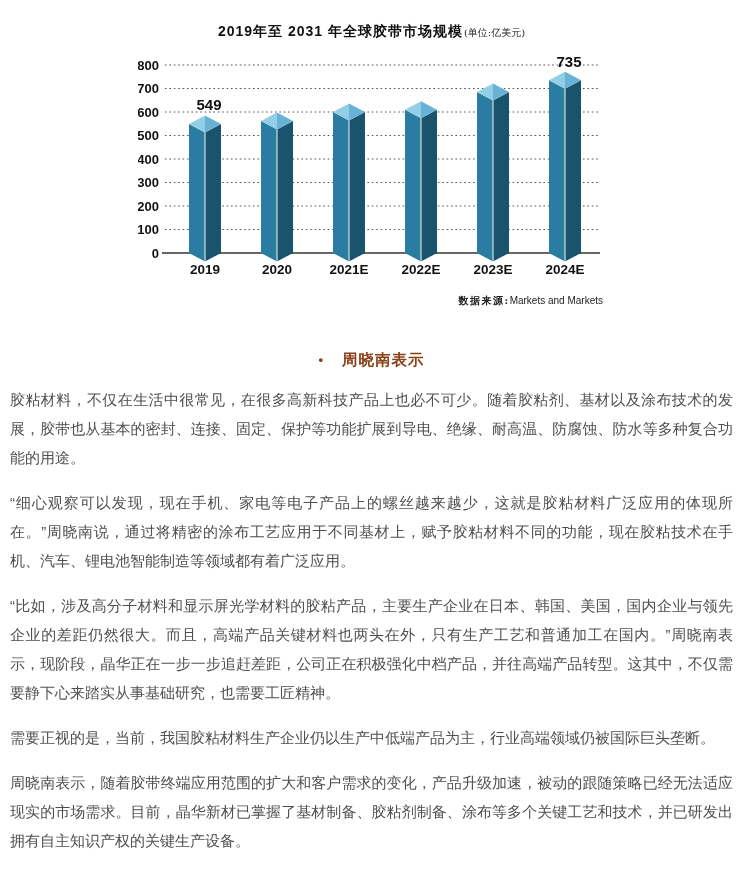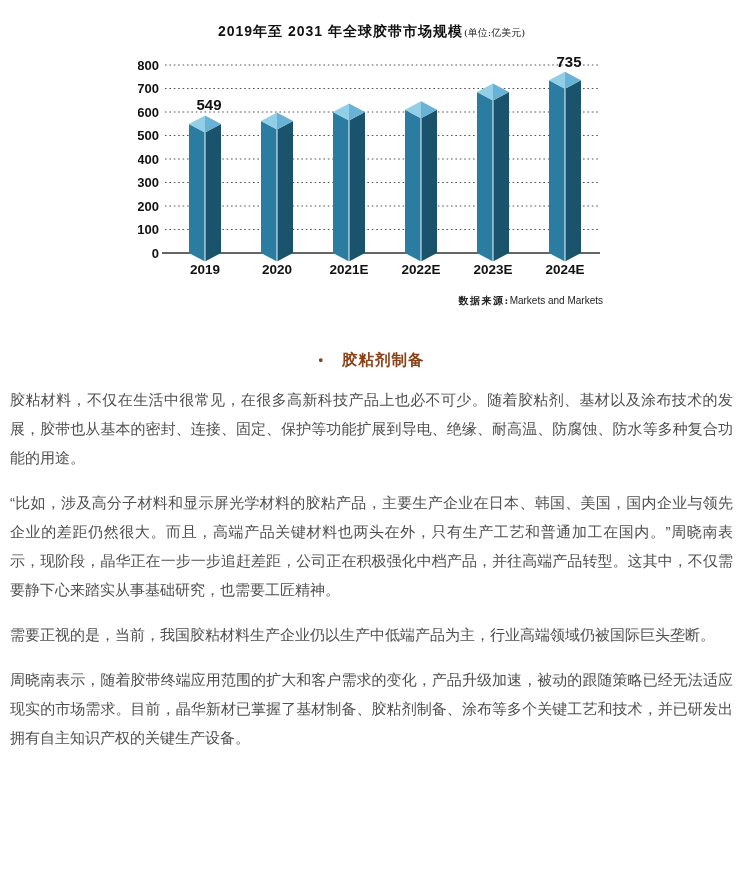--- a/index.html
+++ b/index.html
@@ -113,23 +113,24 @@
         <text x="431" y="20.775000000000006" font-family="&quot;Liberation Sans&quot;,&quot;DejaVu Sans&quot;,sans-serif" text-anchor="middle" font-size="15" font-weight="bold" fill="#111">735</text>
       </svg>
 
     <div class="chart-source">
       <span class="src-label">数据来源:</span><span>Markets and Markets</span>
     </div>
   </figure>
 
   <div class="article">
     <h2 class="section-heading">
-      <span class="bullet">•</span><span>胶粘剂制备</span>
+      <span class="bullet">•</span><span>周晓南表示</span>
     </h2>
 
     <p>胶粘材料，不仅在生活中很常见，在很多高新科技产品上也必不可少。随着胶粘剂、基材以及涂布技术的发展，胶带也从基本的密封、连接、固定、保护等功能扩展到导电、绝缘、耐高温、防腐蚀、防水等多种复合功能的用途。</p>
+    <p>“细心观察可以发现，现在手机、家电等电子产品上的螺丝越来越少，这就是胶粘材料广泛应用的体现所在。”周晓南说，通过将精密的涂布工艺应用于不同基材上，赋予胶粘材料不同的功能，现在胶粘技术在手机、汽车、锂电池智能制造等领域都有着广泛应用。</p>
     <p>“比如，涉及高分子材料和显示屏光学材料的胶粘产品，主要生产企业在日本、韩国、美国，国内企业与领先企业的差距仍然很大。而且，高端产品关键材料也两头在外，只有生产工艺和普通加工在国内。”周晓南表示，现阶段，晶华正在一步一步追赶差距，公司正在积极强化中档产品，并往高端产品转型。这其中，不仅需要静下心来踏实从事基础研究，也需要工匠精神。</p>
     <p>需要正视的是，当前，我国胶粘材料生产企业仍以生产中低端产品为主，行业高端领域仍被国际巨头垄断。</p>
     <p>周晓南表示，随着胶带终端应用范围的扩大和客户需求的变化，产品升级加速，被动的跟随策略已经无法适应现实的市场需求。目前，晶华新材已掌握了基材制备、胶粘剂制备、涂布等多个关键工艺和技术，并已研发出拥有自主知识产权的关键生产设备。</p>
 
   </div>
 
 </div>
 
 </body></html>

